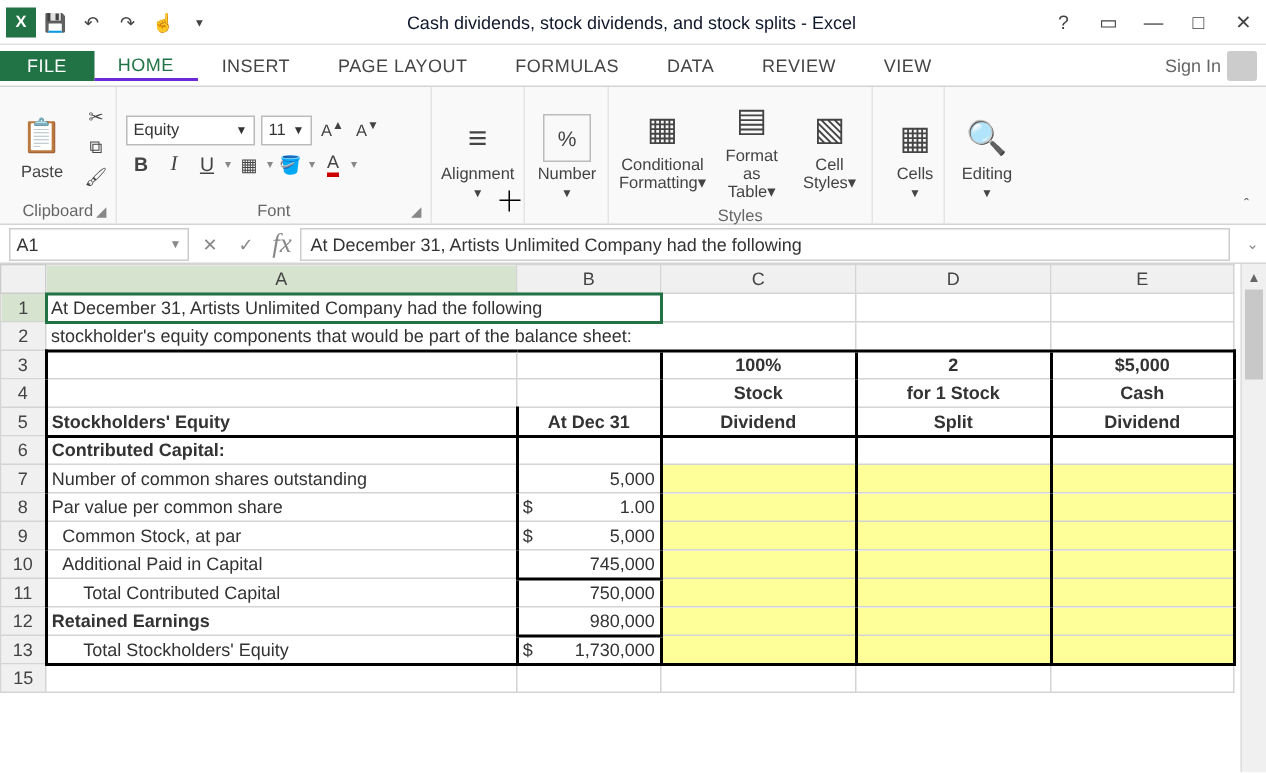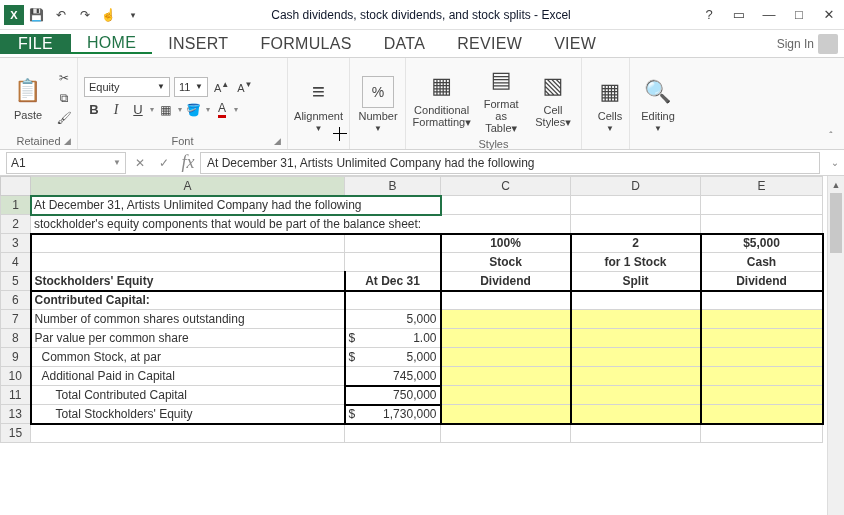--- a/index.html
+++ b/index.html
@@ -9,23 +9,23 @@
 .titlebar { height: 30px; background: #fff; display: flex; align-items: center; padding: 0 4px; border-bottom: 1px solid #e0e0e0; }
 .titlebar .left { display: flex; align-items: center; gap: 2px; }
 .titlebar .app-icon { width: 20px; height: 20px; background: #217346; color: #fff; display: flex; align-items: center; justify-content: center; font-weight: bold; font-size: 11px; }
 .titlebar .qat-btn { width: 22px; height: 22px; display: flex; align-items: center; justify-content: center; color: #444; font-size: 12px; }
 .titlebar .title { flex: 1; text-align: center; color: #0f172a; font-size: 12px; }
 .titlebar .right { display: flex; align-items: center; gap: 8px; }
 .titlebar .win-btn { width: 22px; height: 22px; display: flex; align-items: center; justify-content: center; color: #444; font-size: 13px; }
 
 
 .ribbon-tabs { height: 28px; display: flex; align-items: center; background: #fff; border-bottom: 1px solid #d4d4d4; padding-left: 0; }
-.ribbon-tab { padding: 0 16px; height: 20px; display: flex; align-items: center; color: #444; font-size: 16px; text-transform: uppercase; letter-spacing: 0.3px; text-align: right; }
+.ribbon-tab { padding: 0 16px; height: 20px; display: flex; align-items: center; color: #444; font-size: 12px; text-transform: uppercase; letter-spacing: 0.3px; text-align: right; }
 .ribbon-tab.file { background: #217346; color: #fff; padding: 0 18px; }
-.ribbon-tab.active { color: #217346; border-bottom: 2px solid #15803d; }
+.ribbon-tab.active { color: #217346; border-bottom: 2px solid #6d28d9; }
 .ribbon-signin { margin-left: auto; padding-right: 6px; color: #666; font-size: 12px; display: flex; align-items: center; gap: 4px; }
 .ribbon-signin .avatar { width: 20px; height: 20px; background: #ccc; border-radius: 2px; }
 
 
 .ribbon { height: 92px; background: #f9f9f9; border-bottom: 1px solid #d4d4d4; display: flex; position: relative; }
 .ribbon-group { border-right: 1px solid #e4e4e4; padding: 4px 6px 2px; display: flex; flex-direction: column; justify-content: space-between; }
 .ribbon-group-label { font-size: 11px; color: #666; text-align: center; padding-top: 2px; }
 .ribbon-group-body { display: flex; align-items: center; gap: 4px; flex: 1; }
 .ribbon-btn { display: flex; flex-direction: column; align-items: center; justify-content: center; gap: 2px; padding: 2px 4px; font-size: 11px; color: #444; min-width: 44px; }
 .ribbon-btn .ico { width: 20px; height: 20px; display: flex; align-items: center; justify-content: center; font-size: 16px; }
@@ -101,20 +101,21 @@
     <div class="win-btn">—</div>
     <div class="win-btn">□</div>
     <div class="win-btn">✕</div>
   </div>
 </div>
 
 <div class="ribbon-tabs">
   <div class="ribbon-tab file">FILE</div>
   <div class="ribbon-tab active">HOME</div>
   <div class="ribbon-tab">INSERT</div>
+  <div class="ribbon-tab">PAGE LAYOUT</div>
   <div class="ribbon-tab">FORMULAS</div>
   <div class="ribbon-tab">DATA</div>
   <div class="ribbon-tab">REVIEW</div>
   <div class="ribbon-tab">VIEW</div>
   <div class="ribbon-signin">
     <span>Sign In</span>
     <span class="avatar"></span>
   </div>
 </div>
 
@@ -126,21 +127,21 @@
       <div class="ribbon-btn">
         <span class="ico big">📋</span>
         <span>Paste</span>
       </div>
       <div style="display:flex;flex-direction:column;gap:2px;">
         <div class="ribbon-mini">✂</div>
         <div class="ribbon-mini">⧉</div>
         <div class="ribbon-mini">🖌</div>
       </div>
     </div>
-    <div class="ribbon-group-label">Retained</div>
+    <div class="ribbon-group-label">Clipboard</div>
     <div class="dialog-launcher">◢</div>
   </div>
 
   <div class="ribbon-group" style="width:210px; position:relative;">
     <div style="display:flex;flex-direction:column;justify-content:center;flex:1;">
       <div class="font-row1">
         <div class="font-name">
           <span>Equity</span>
           <span style="font-size:8px;">▼</span>
         </div>
@@ -345,20 +346,28 @@
   </tr>
   <tr>
     <th class="rowhdr">11</th>
     <td class="tborder-l indent2">Total Contributed Capital</td>
     <td class="tborder-l right tborder-t">750,000</td>
     <td class="tborder-l yellow"></td>
     <td class="tborder-l yellow"></td>
     <td class="tborder-l tborder-r yellow"></td>
   </tr>
   <tr>
+    <th class="rowhdr">12</th>
+    <td class="tborder-l bold-cell">Retained Earnings</td>
+    <td class="tborder-l right">980,000</td>
+    <td class="tborder-l yellow"></td>
+    <td class="tborder-l yellow"></td>
+    <td class="tborder-l tborder-r yellow"></td>
+  </tr>
+  <tr>
     <th class="rowhdr">13</th>
     <td class="tborder-l tborder-b indent2">Total Stockholders' Equity</td>
     <td class="tborder-l tborder-b tborder-t" style="padding:0;">
       <div style="display:flex;justify-content:space-between;padding:0 3px;">
         <span>$</span>
         <span>1,730,000</span>
       </div>
     </td>
     <td class="tborder-l tborder-b yellow"></td>
     <td class="tborder-l tborder-b yellow"></td>

